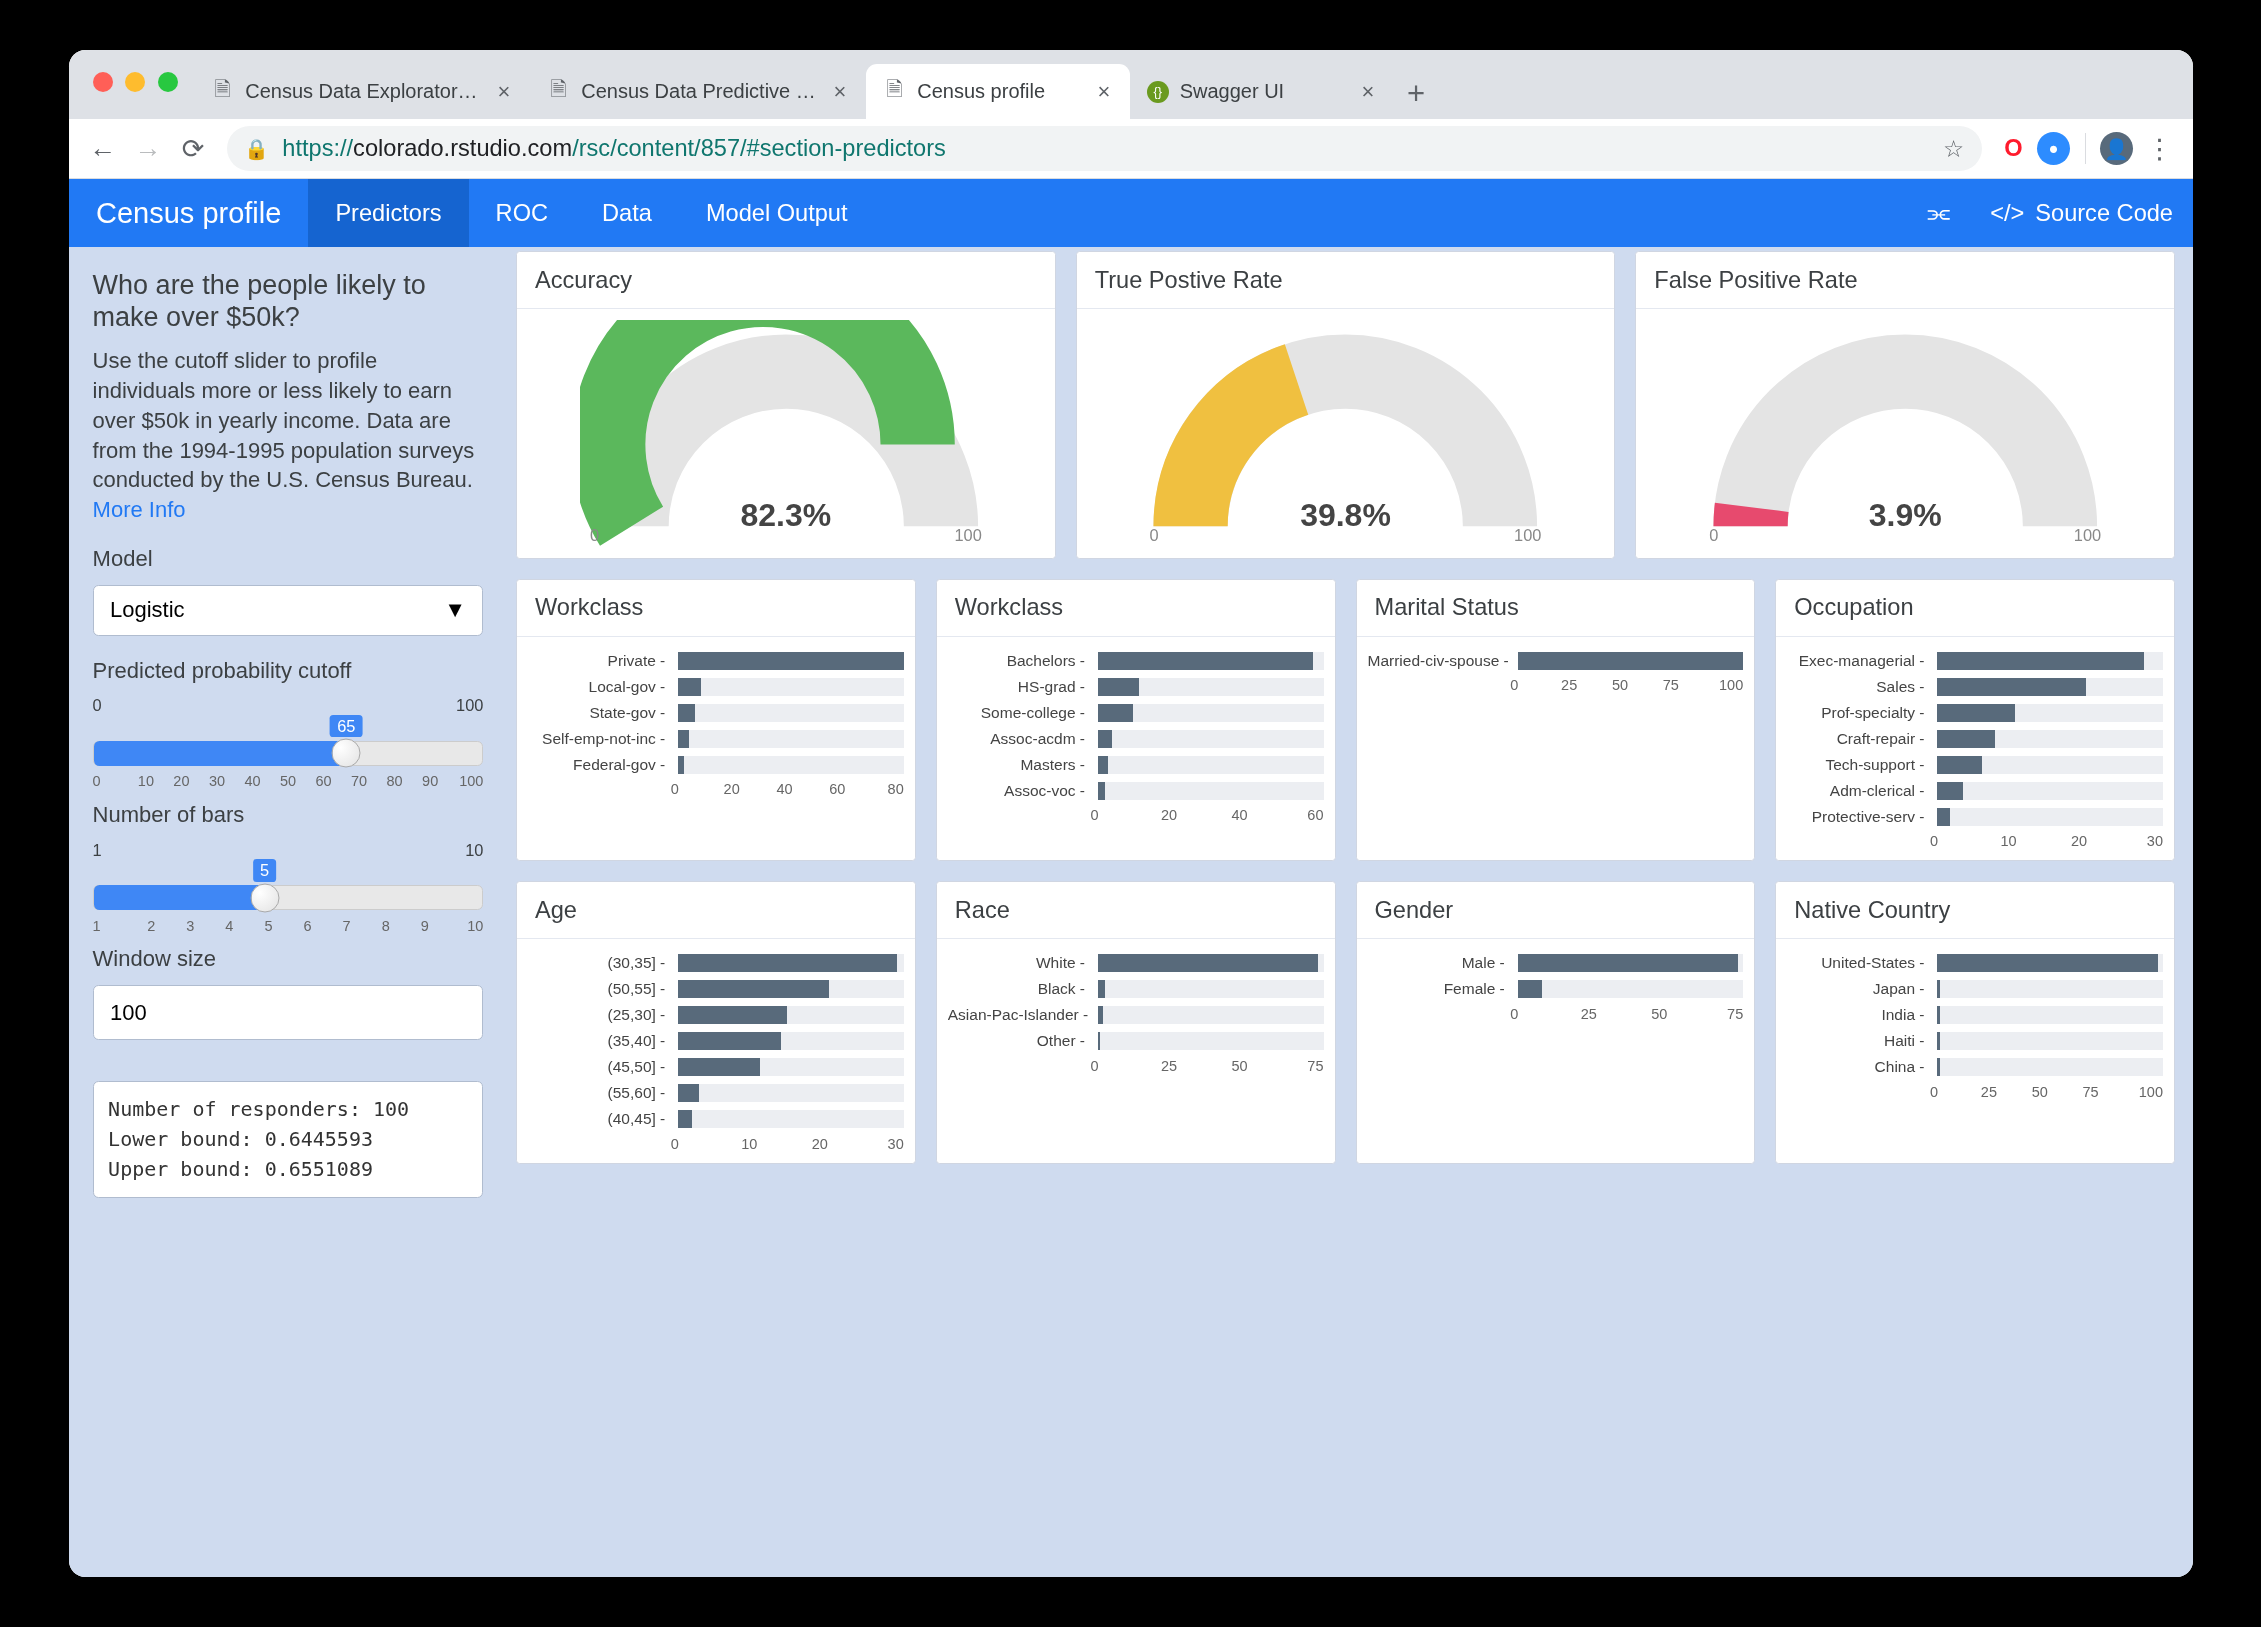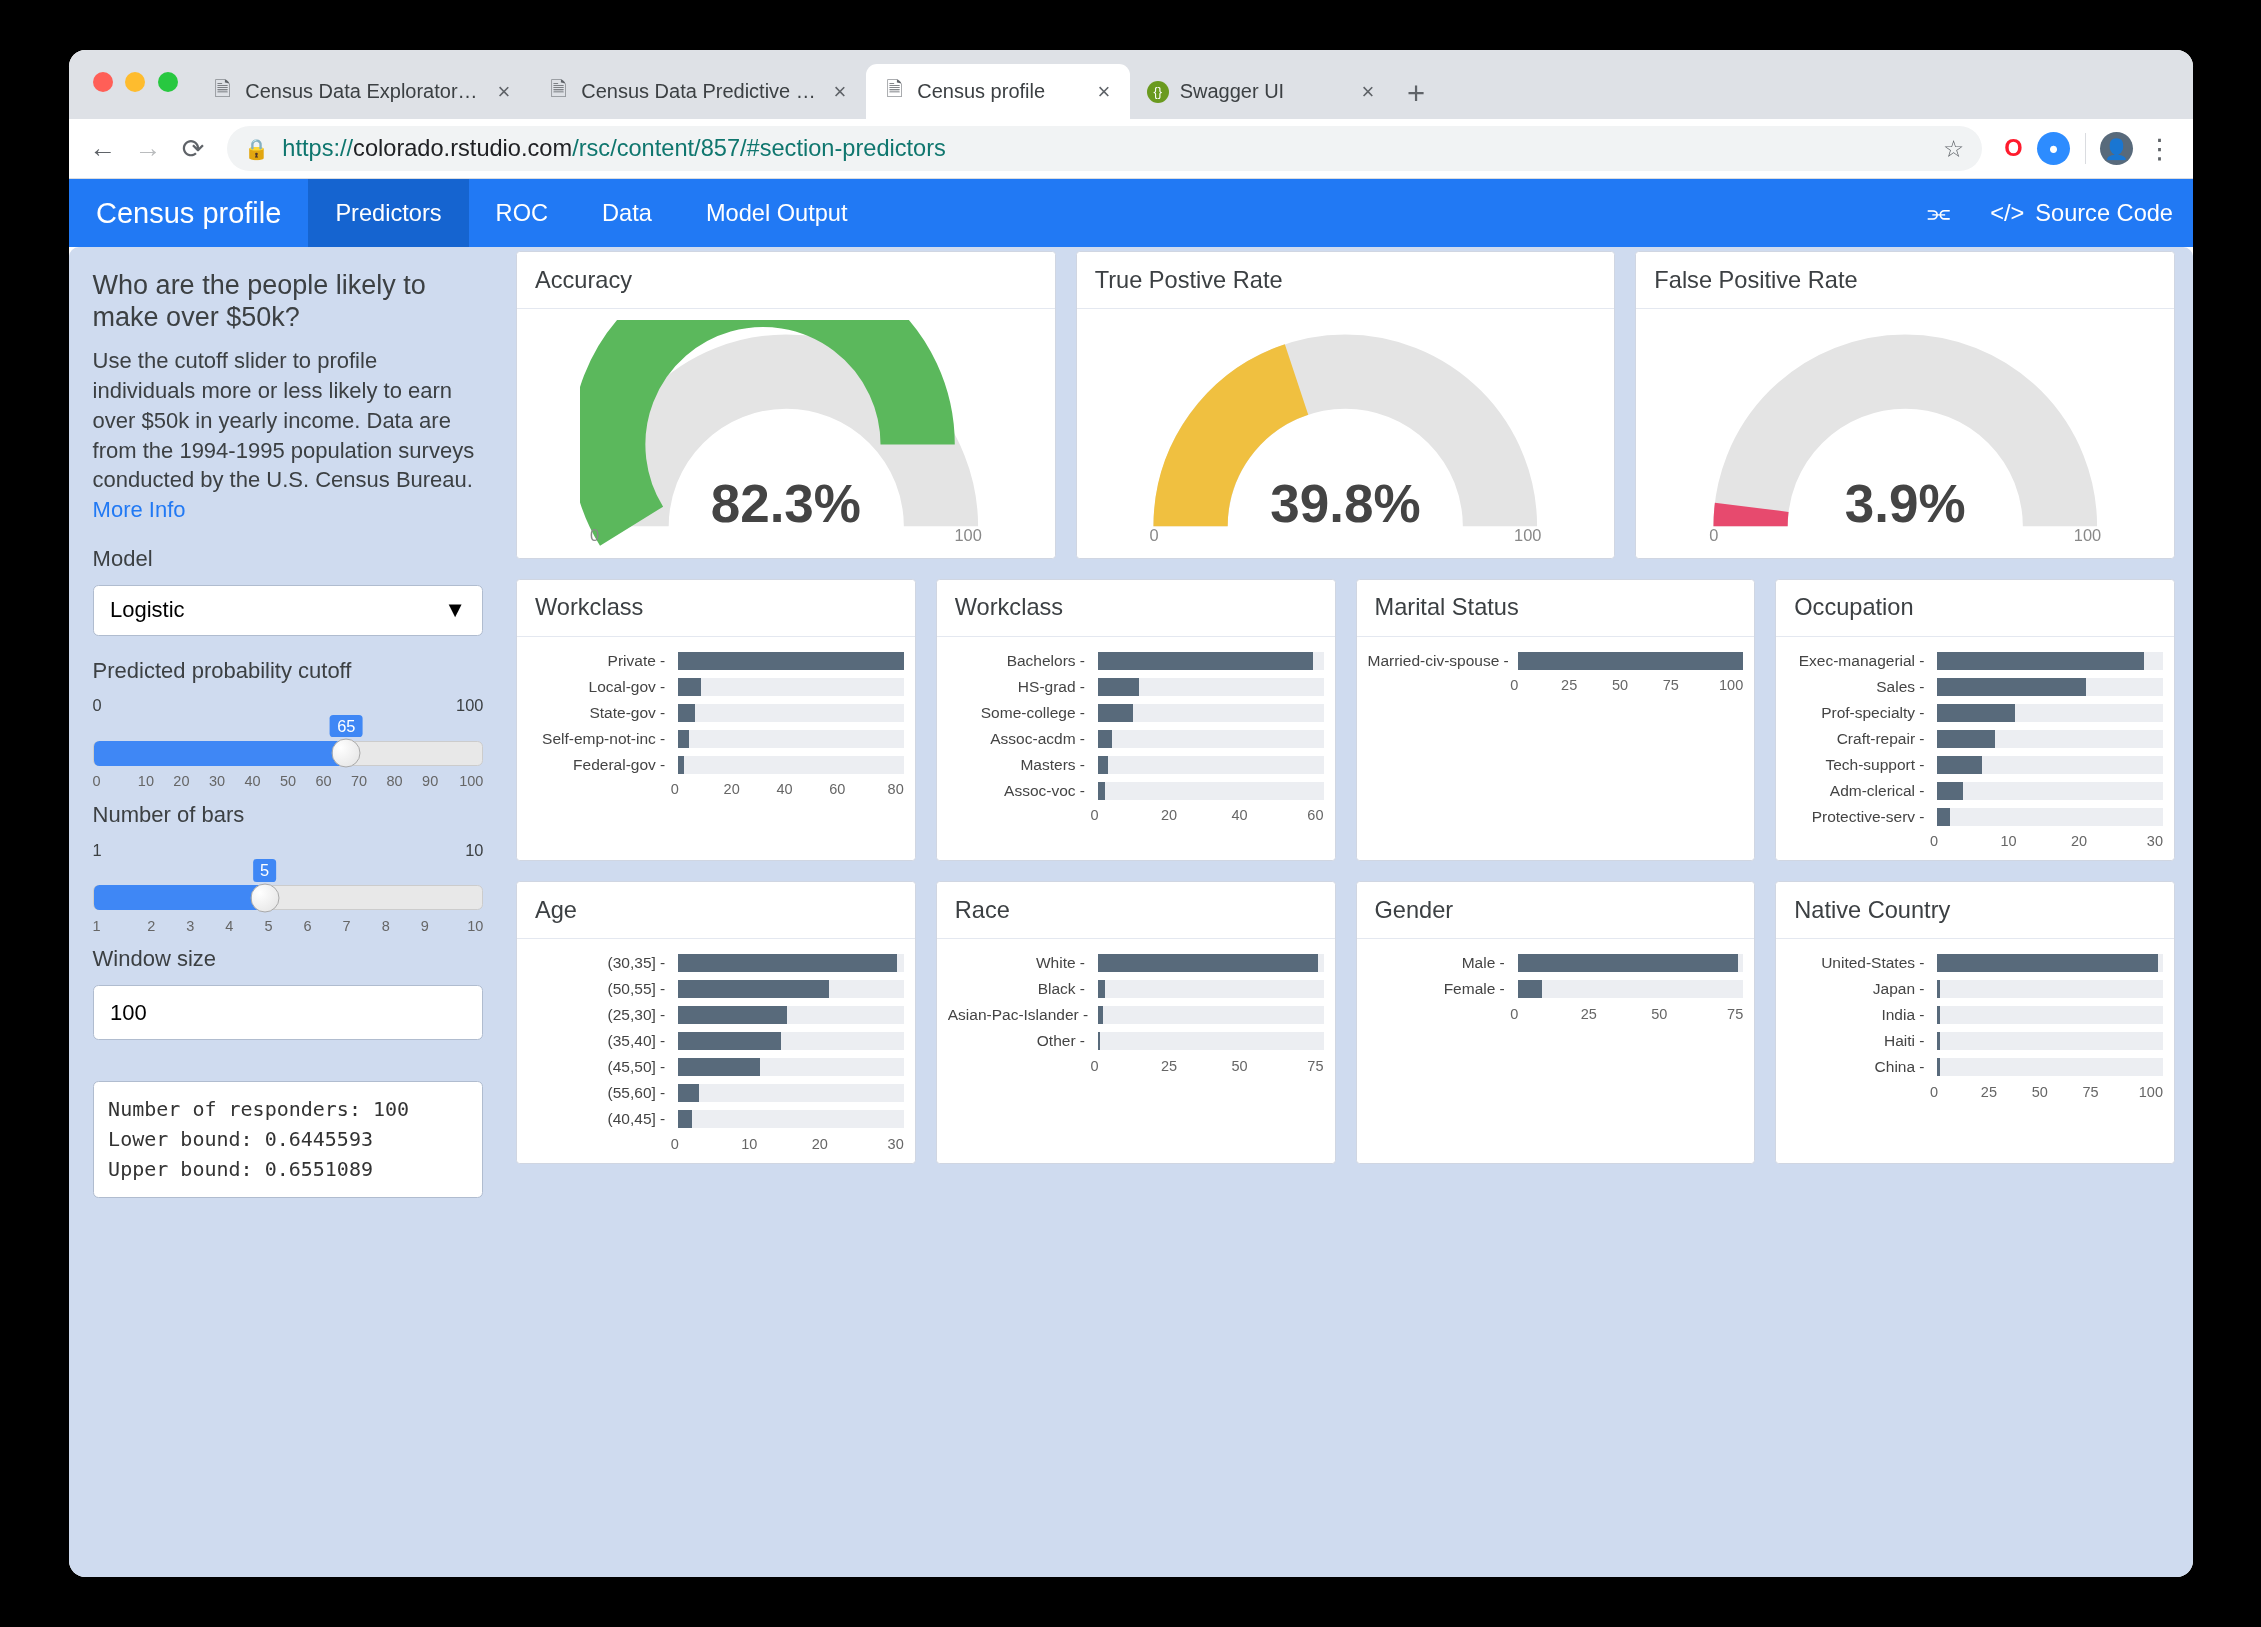--- a/index.html
+++ b/index.html
@@ -28,21 +28,21 @@
   .url .gray{color:#0f766e;}
   .tbicon{width:33px;height:33px;border-radius:50%;display:flex;align-items:center;justify-content:center;}
   
   .appbar{height:68px;background:#2179f4;display:flex;align-items:stretch;color:#fff;}
   .brand{font-size:29px;padding:0 27px;display:flex;align-items:center;}
   .apptab{display:flex;align-items:center;padding:0 27px;font-size:23.6px;}
   .apptab.sel{background:#1564d0;}
   .spacer{flex:1;}
   .appicon{display:flex;align-items:center;padding:0 20px;gap:11px;font-size:23.6px;}
   
-  .appbody{flex:1;display:flex;background:#cfdbef;overflow:hidden;border-radius:10px;}
+  .appbody{flex:1;display:flex;background:#cfdbef;overflow:hidden;}
   .sidebar{width:438px;padding:22px 23.6px;display:flex;flex-direction:column;gap:12.7px;}
   .sb-title{font-size:27px;color:#3c4043;line-height:1.2;}
   .sb-desc{font-size:22px;color:#3c4043;line-height:1.35;}
   .sb-desc a{color:#2179f4;text-decoration:none;}
   .sb-label{font-size:22px;color:#3c4043;margin-top:9px;}
   .select{background:#fff;border:0.9px solid #b0bccf;border-radius:5.5px;height:51px;display:flex;align-items:center;padding:0 16.4px;font-size:22px;justify-content:space-between;}
   .slider-wrap{position:relative;height:84px;}
   .slider-endlabels{display:flex;justify-content:space-between;font-size:16.4px;color:#3c4043;}
   .slider-track{position:relative;height:25px;background:#e8e8e8;border-radius:5.5px;margin-top:25.5px;border:0.9px solid #ccc;}
   .slider-fill{position:absolute;left:0;top:-0.9px;bottom:-0.9px;background:#3f87f5;border-radius:5.5px;}
@@ -55,21 +55,21 @@
   .monobox{background:#fff;border:0.9px solid #b0bccf;border-radius:5.5px;padding:12.7px 14.5px;font-family:ui-monospace,Menlo,monospace;font-size:20px;line-height:1.5;color:#333;}
   
   .main{flex:1;padding:4px 18px 18px 9px;display:flex;flex-direction:column;gap:20px;overflow:auto;}
   .row{display:flex;gap:20px;}
   .card{background:#fff;border:0.9px solid #d0d6e2;border-radius:3.6px;flex:1;display:flex;flex-direction:column;min-width:0;}
   .card-h{font-size:23.6px;color:#3c4043;padding:14.5px 18px;border-bottom:0.9px solid #e4e8f0;}
   .card-b{flex:1;display:flex;align-items:center;justify-content:center;padding:11px;}
   
   .gauge{position:relative;width:100%;display:flex;align-items:flex-end;justify-content:center;}
   .gauge svg{width:80%;}
-  .gauge-val{position:absolute;font-size:53px;font-weight:700;color:#444;bottom:12.7px;left:50%;transform:translateX(-50%);}
+  .gauge-val{position:absolute;font-size:32px;font-weight:700;color:#444;bottom:12.7px;left:50%;transform:translateX(-50%);}
   .gauge-labels{position:absolute;bottom:1.8px;left:0;right:0;display:flex;justify-content:space-between;padding:0 12%;font-size:16.4px;color:#888;}
   
   .hbars{width:100%;font-size:15.5px;color:#444;}
   .hrow{display:flex;align-items:center;height:26px;gap:7.3px;}
   .hlab{width:38%;text-align:right;padding-right:5.5px;white-space:nowrap;overflow:hidden;}
   .htrack{flex:1;background:#eceef2;height:18px;position:relative;}
   .hbar{position:absolute;left:0;top:0;bottom:0;background:#586a7b;}
   .haxis{display:flex;margin-left:38%;margin-top:3.6px;font-size:14.5px;color:#666;}
   .haxis span{flex:1;text-align:left;}
   .haxis span:last-child{text-align:right;flex:0 0 auto;padding-left:5.5px;}

